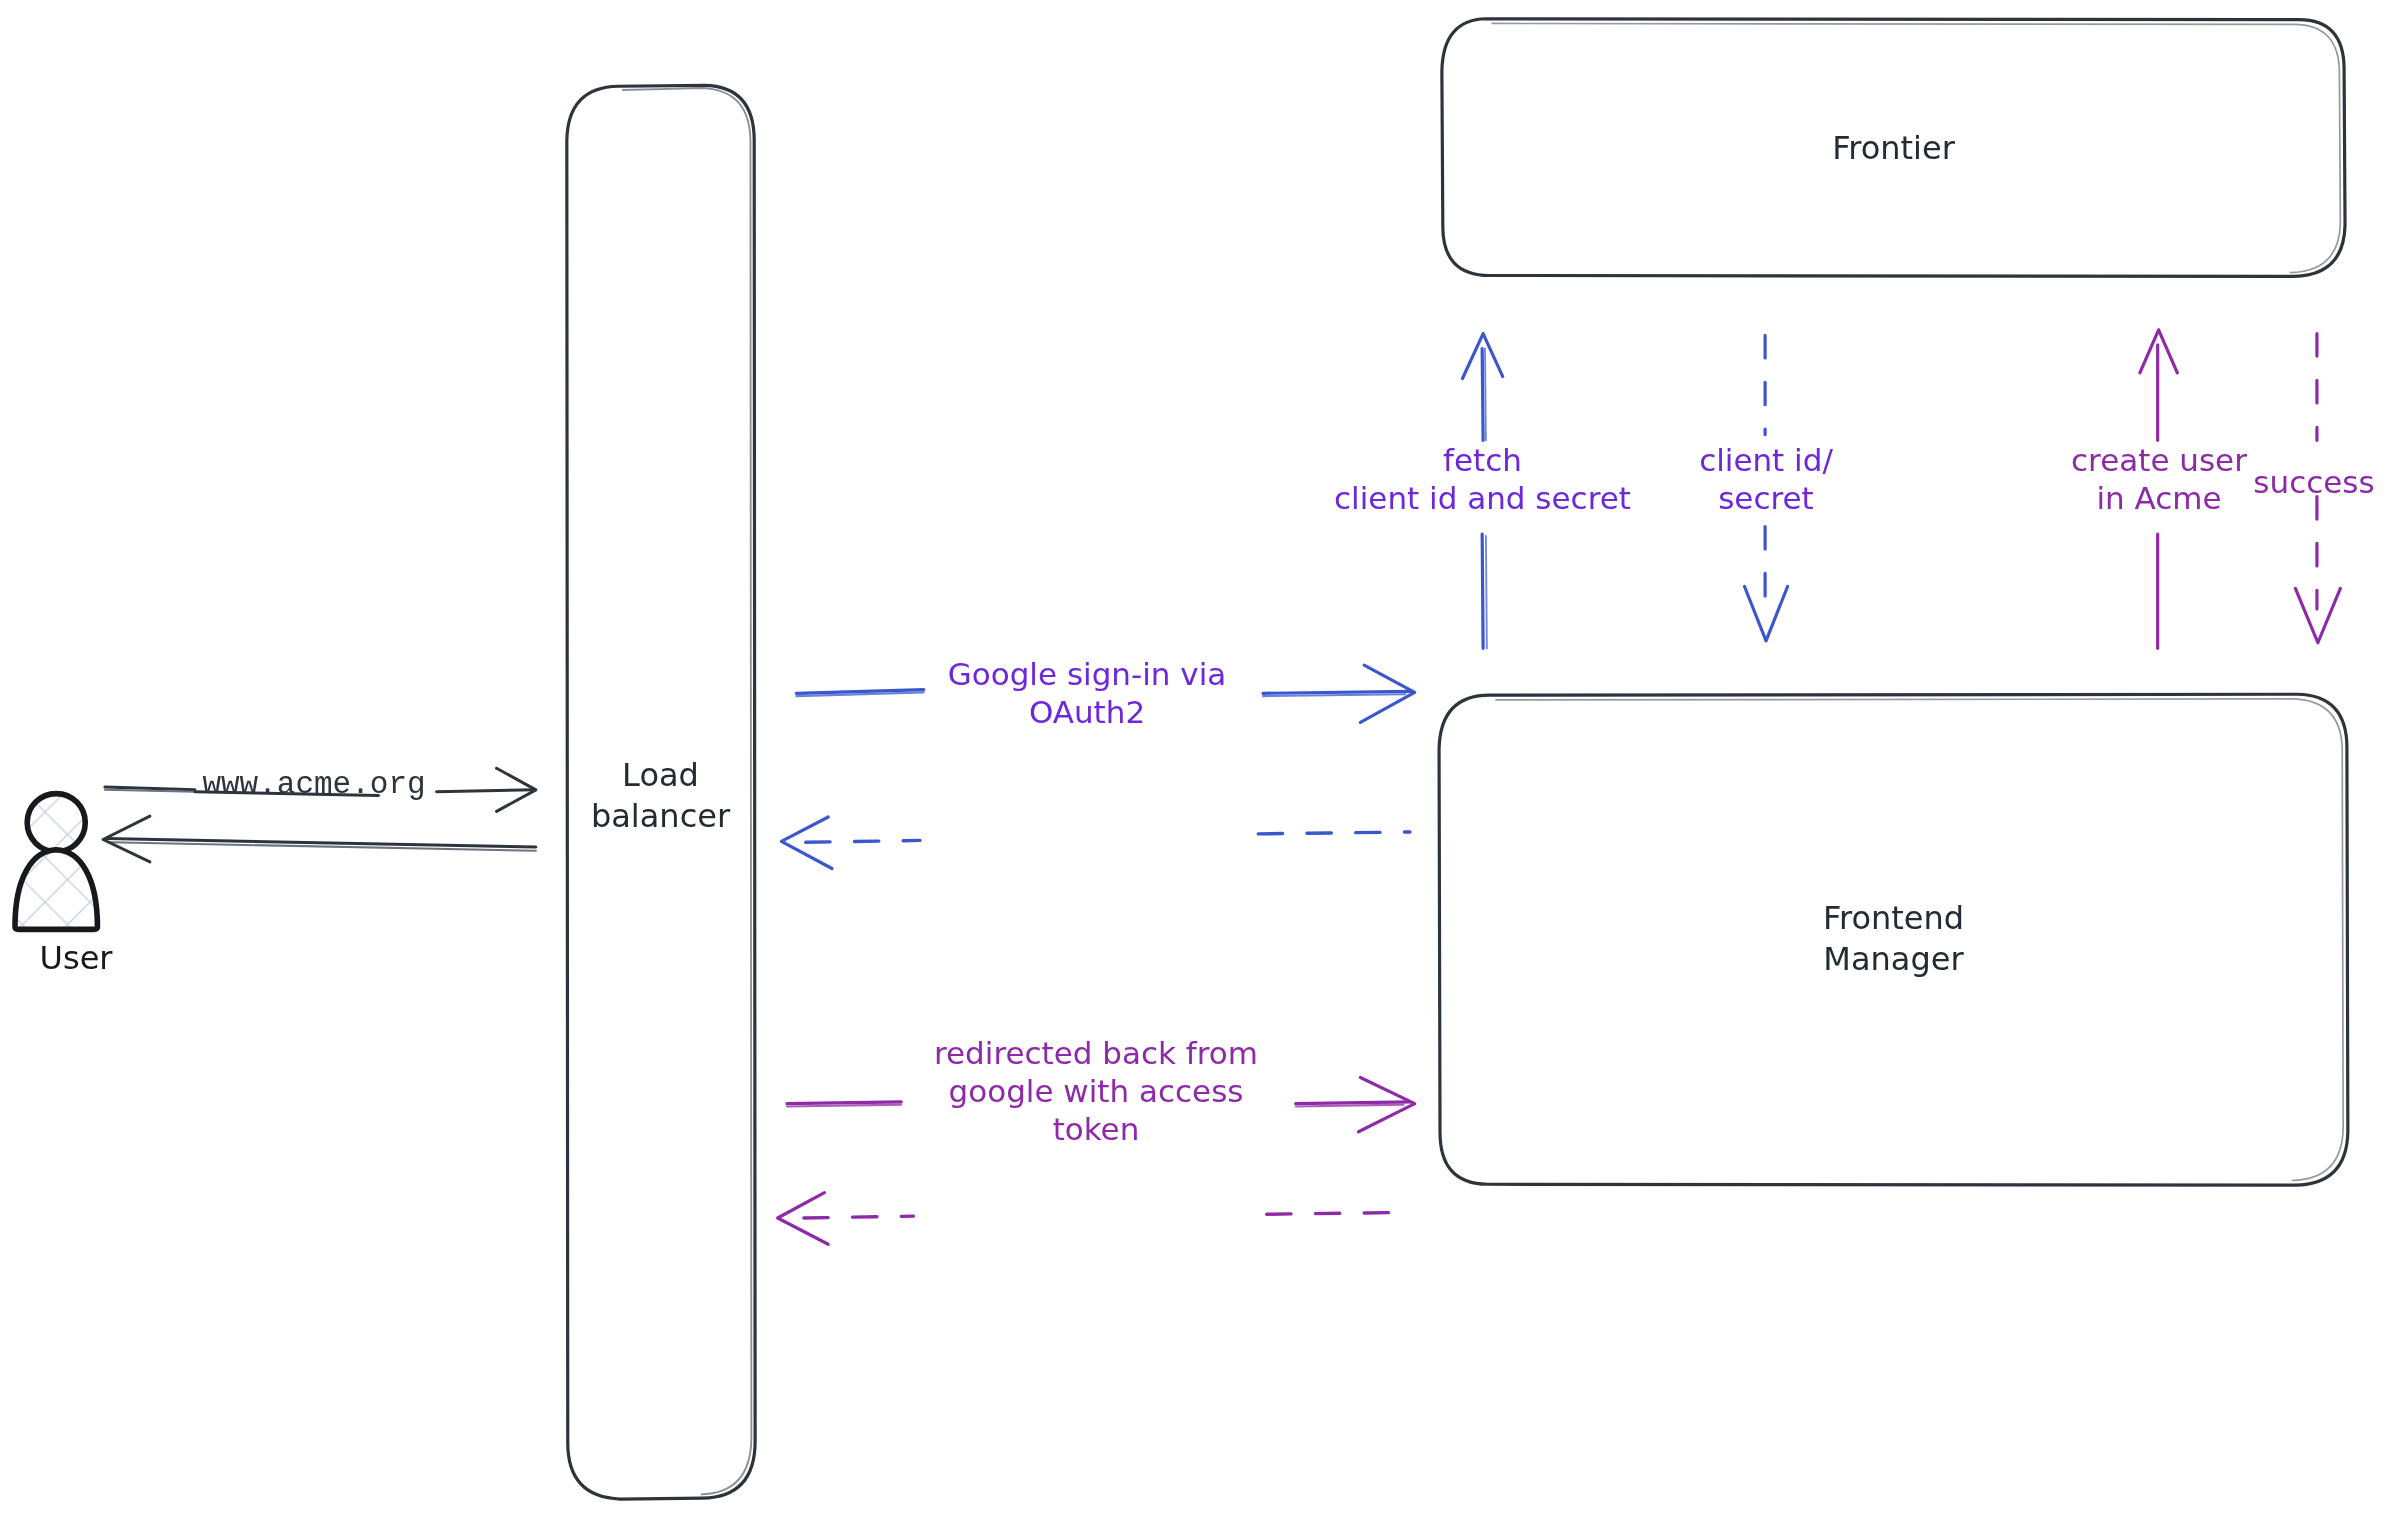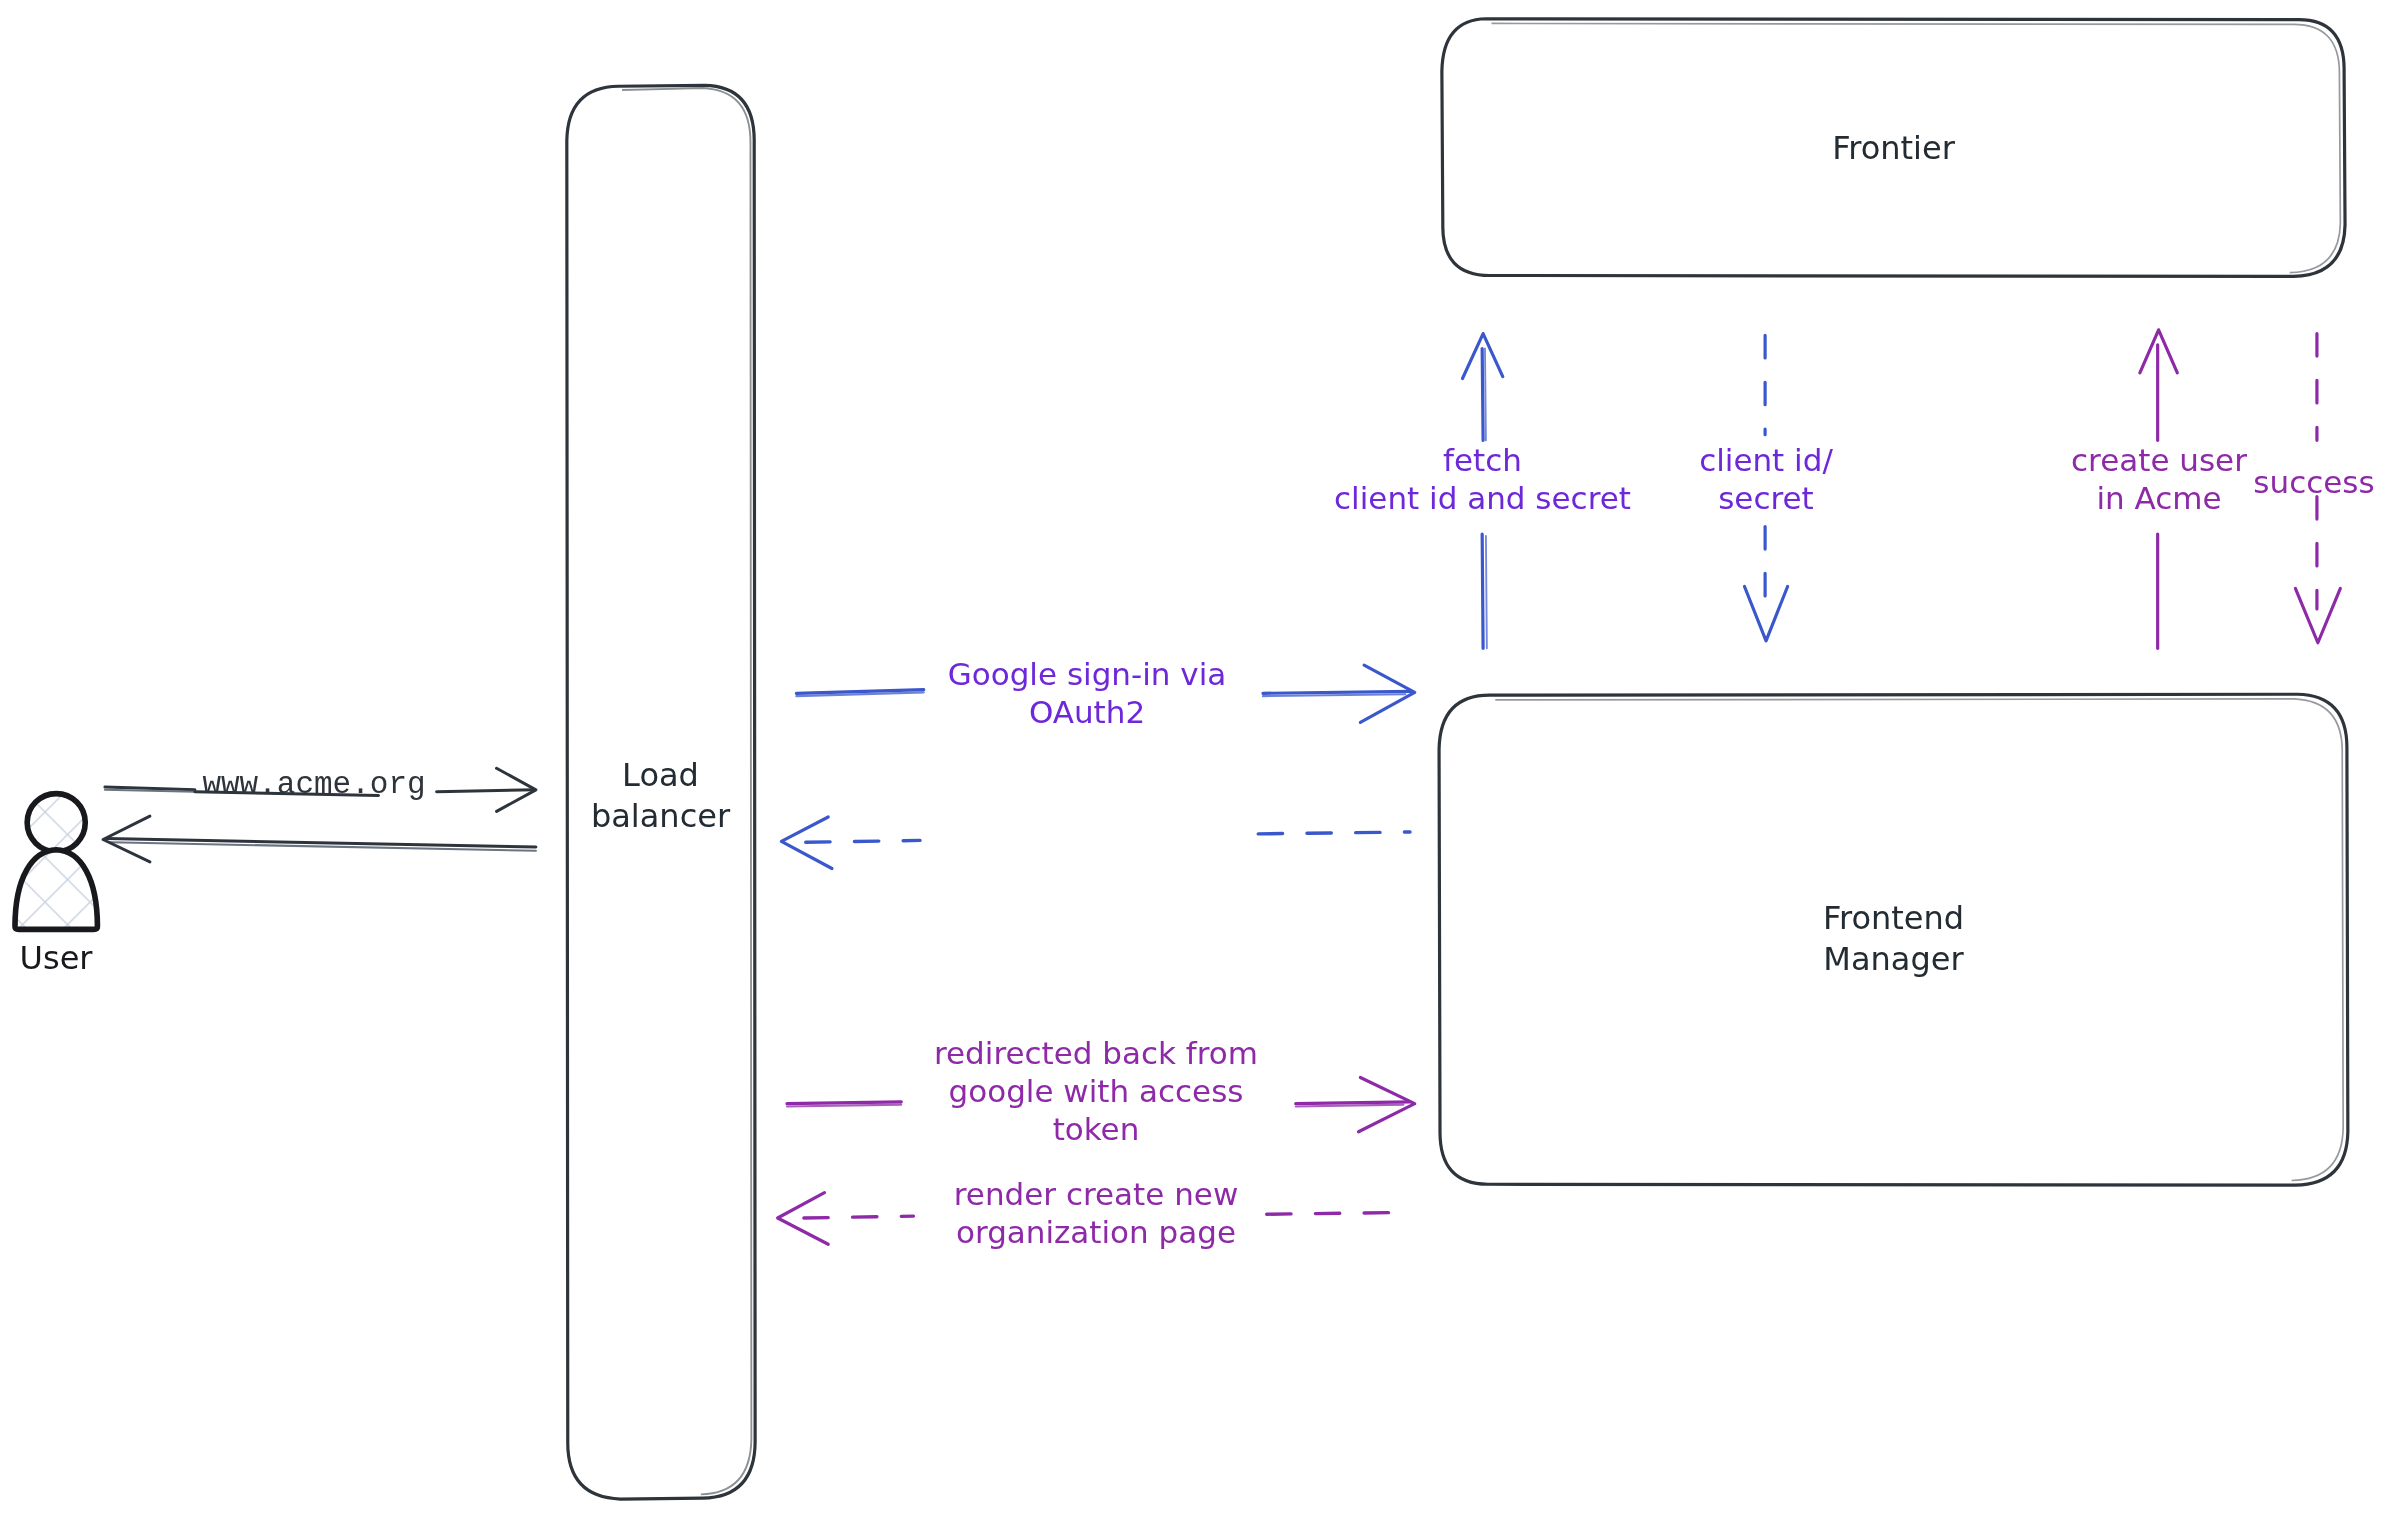--- a/index.html
+++ b/index.html
@@ -44,20 +44,21 @@
   }
   .edge-label.blue { color: #6d28d9; }
   .edge-label.purple { color: #8e2aa8; }
   .edge-label.dark  { color: #2d343b; }
   .actor-label {
     position: absolute;
     text-align: center;
     color: #17191c;
     font-family: "DejaVu Sans", sans-serif;
     font-size: 32px;
+    padding-left: 20px;
   }
 </style>
 </head>
 <body>
 
 <div id="canvas">
 
   <svg class="layer" viewBox="0 0 2567 1633">
     <defs>
       <pattern id="hatch" width="34" height="34" patternUnits="userSpaceOnUse" patternTransform="rotate(45)">
@@ -173,22 +174,20 @@
   <div class="edge-label dark" style="left:178px; top:766px; width:272px;font-family:Liberation Mono, monospace;">www.acme.org</div>
 
   <div class="edge-label blue" style="left:909px; top:656px; width:356px;">Google sign-in via
 OAuth2</div>
 
 
   <div class="edge-label purple" style="left:890px; top:1035px; width:412px;">redirected back from
 google with access
 token</div>
 
-  <div class="edge-label purple" style="left:890px; top:1176px; width:412px;">render create new
-organization page</div>
 
   <div class="edge-label blue" style="left:1295px; top:442px; width:375px;">fetch
 client id and secret</div>
 
   <div class="edge-label blue" style="left:1677px; top:442px; width:178px;">client id/
 secret</div>
 
   <div class="edge-label purple" style="left:2042px; top:442px; width:234px;">create user
 in Acme</div>
 

